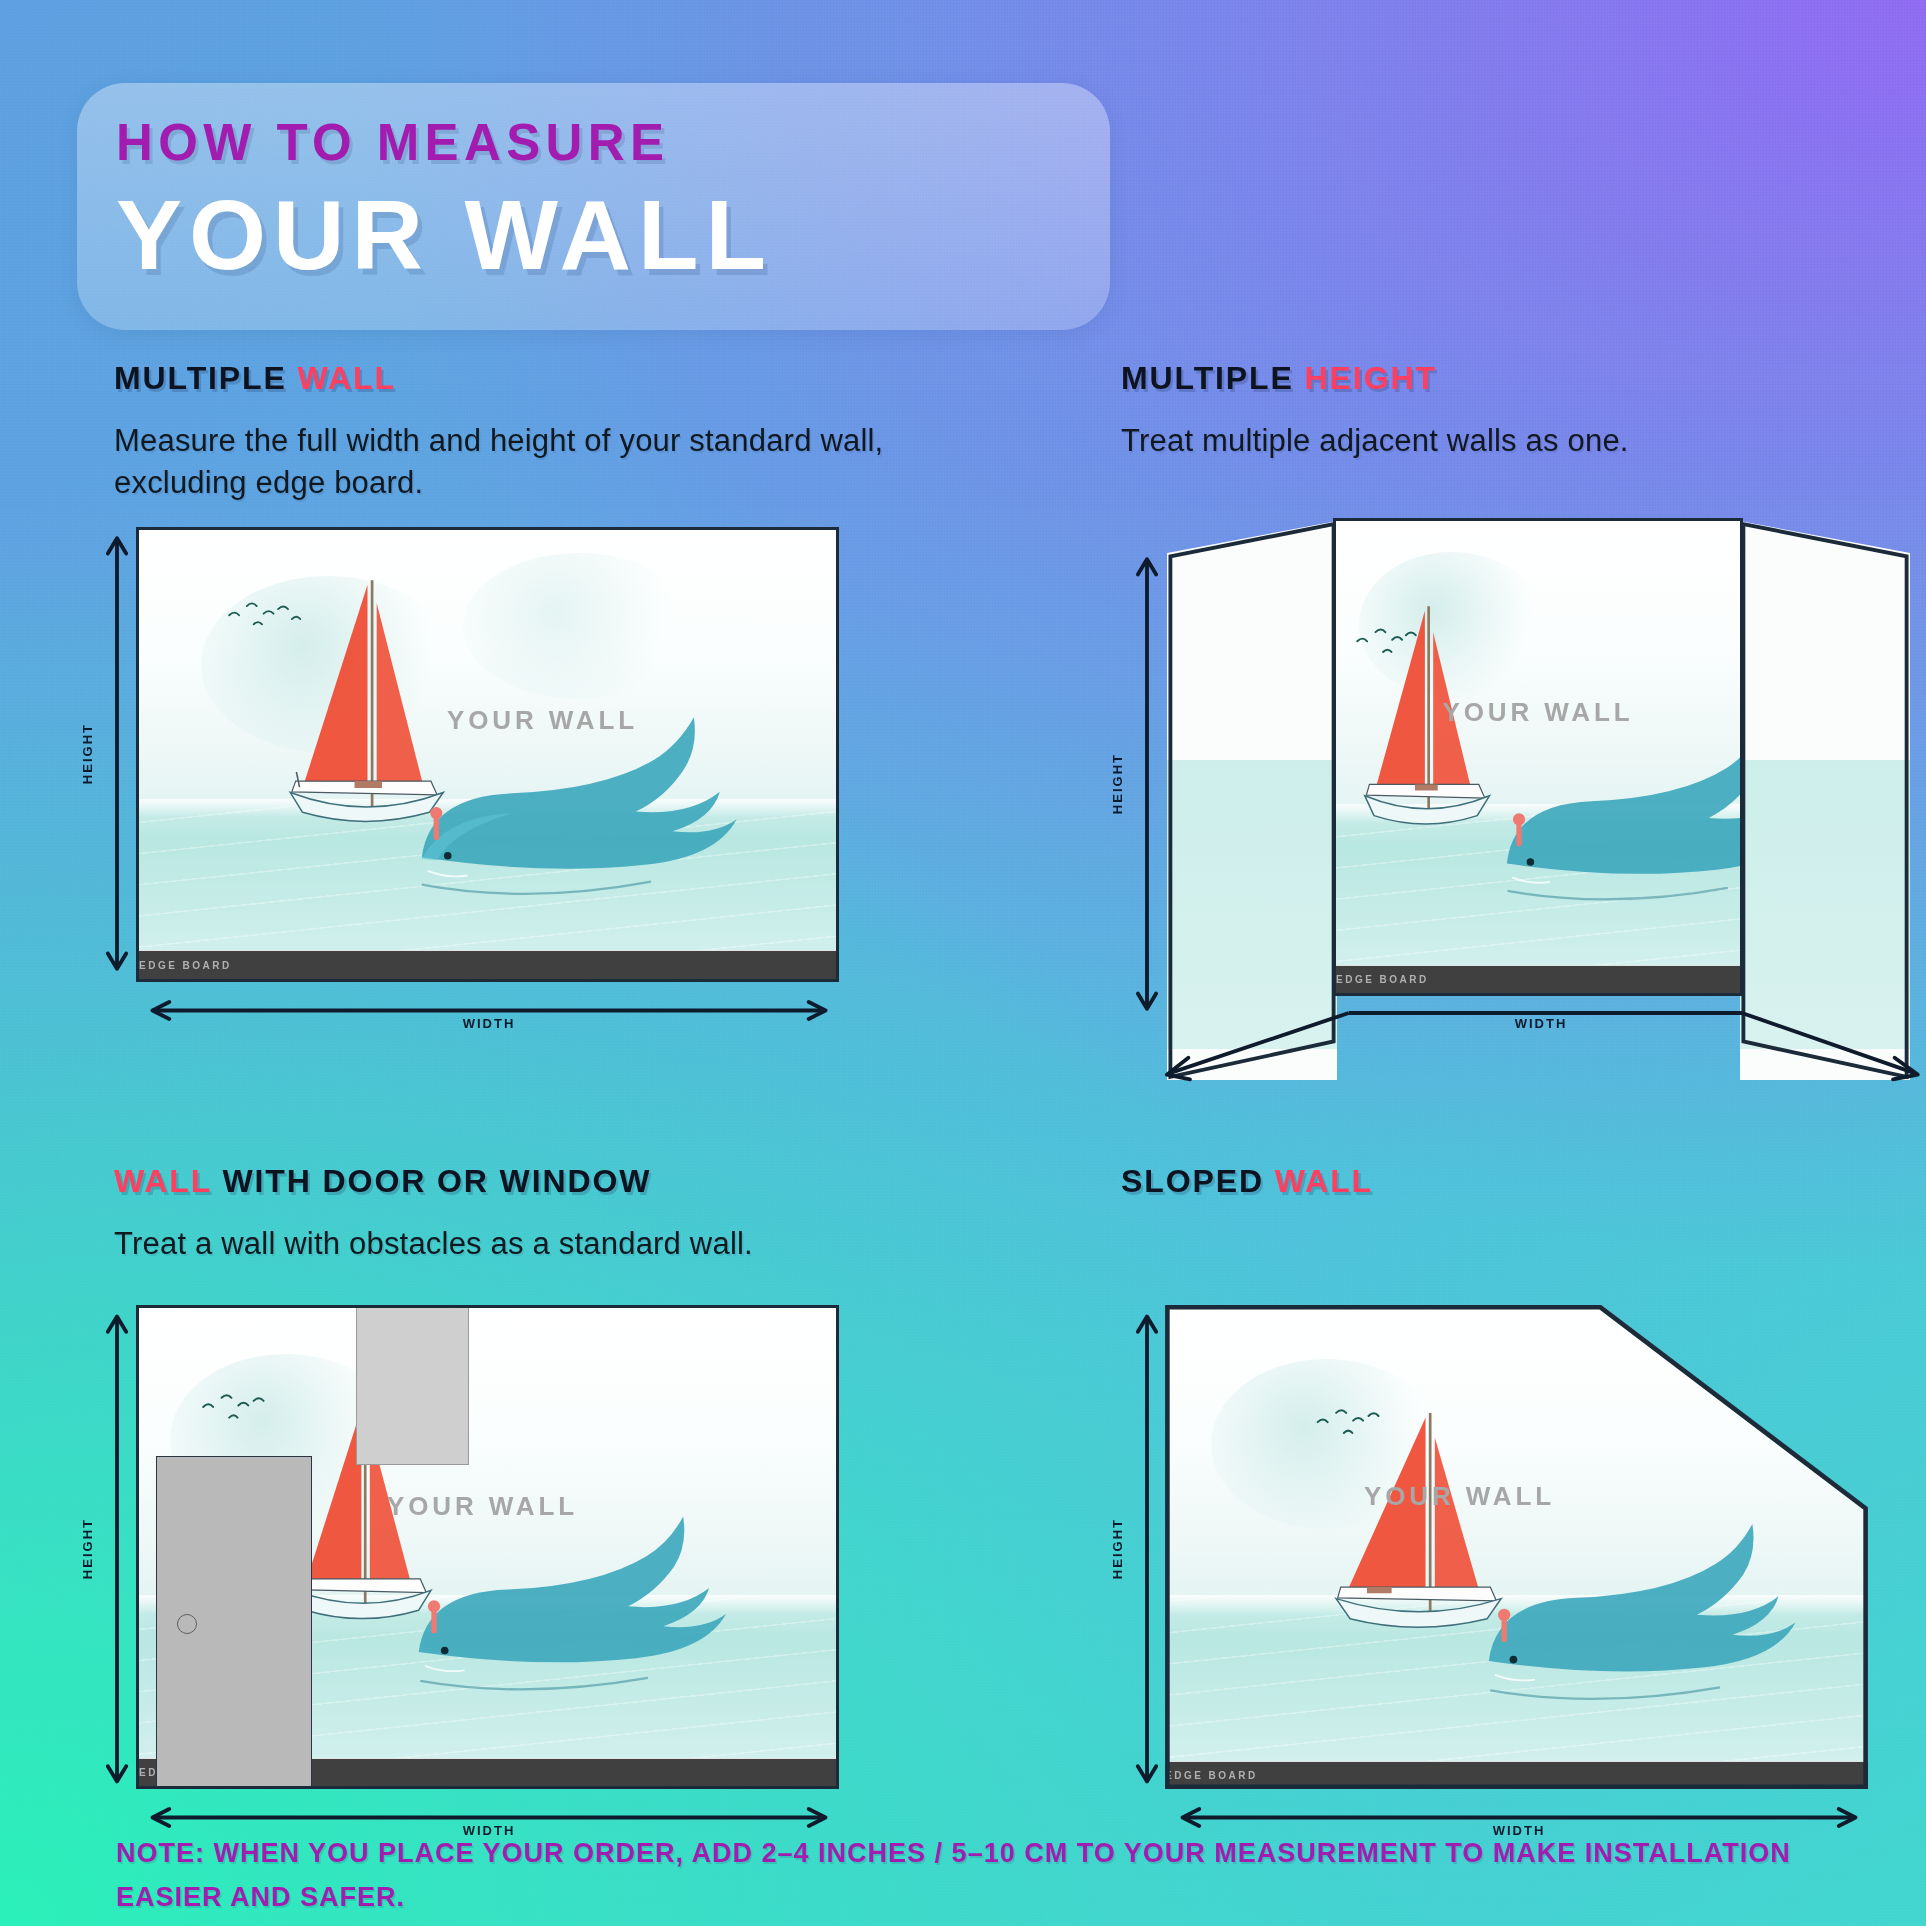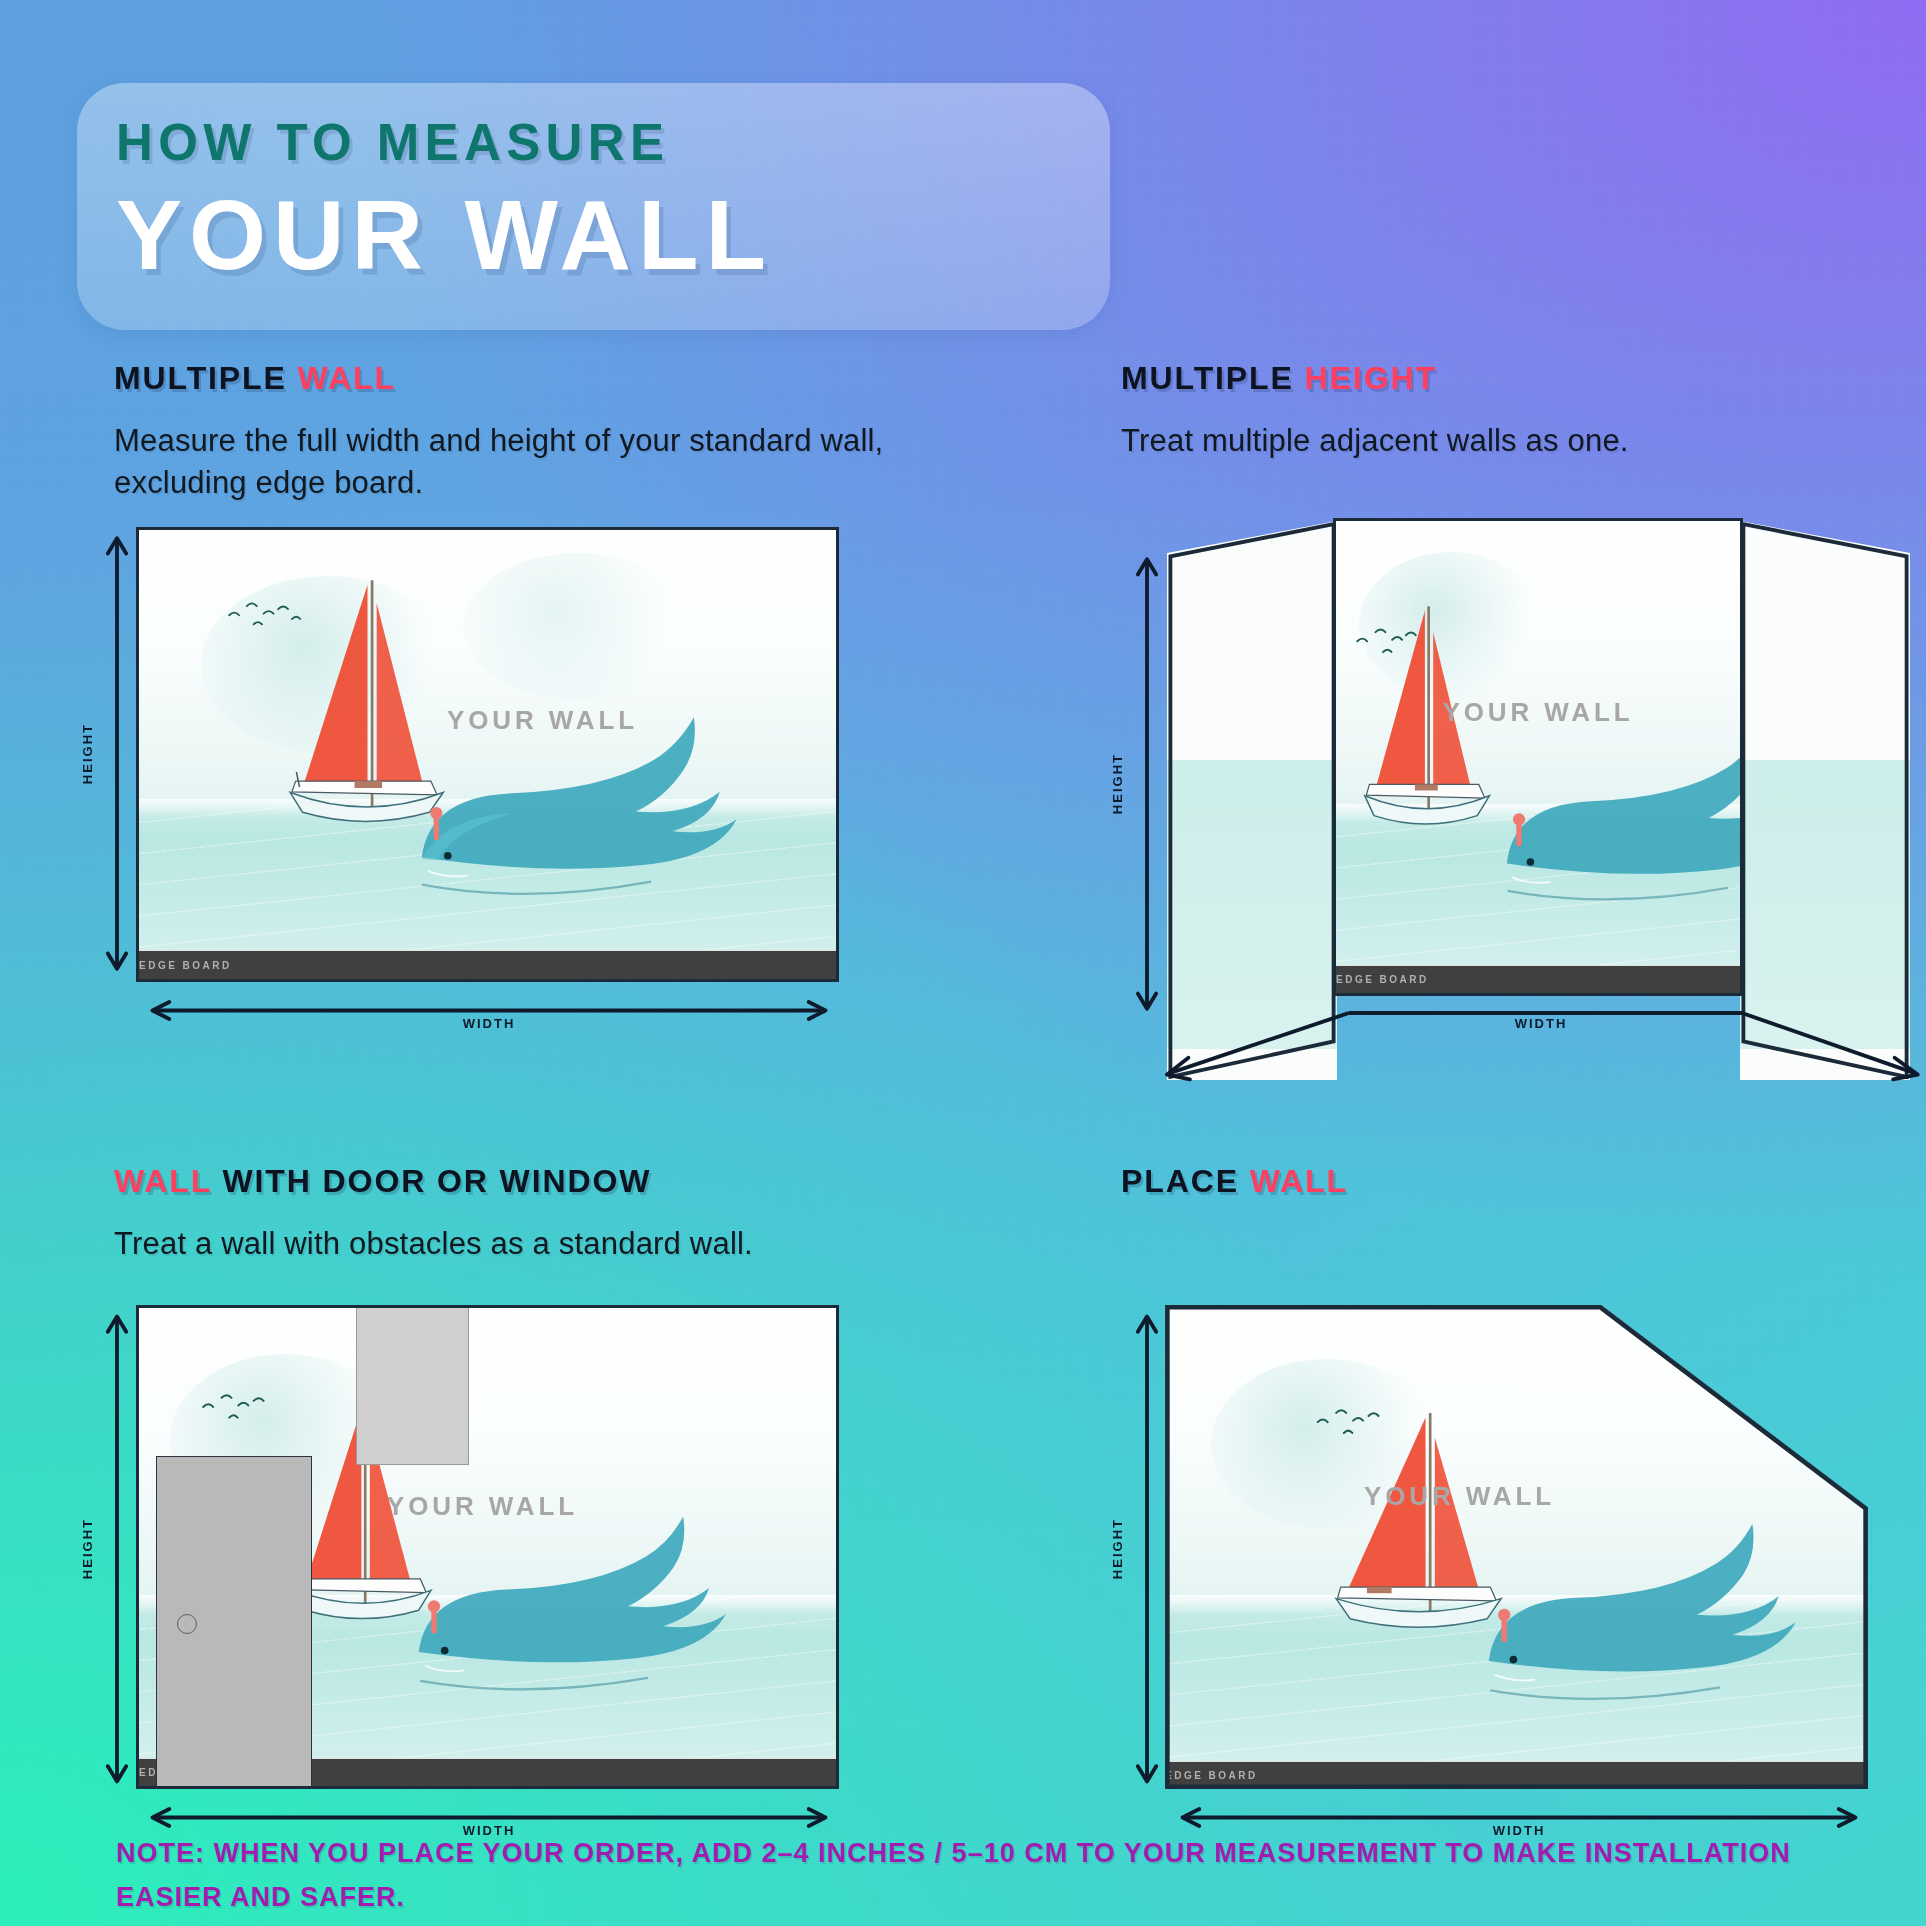--- a/index.html
+++ b/index.html
@@ -24,21 +24,21 @@
 
   
   .header-badge{
     position:absolute; left:77px; top:83px; width:1033px; height:247px;
     background:linear-gradient(180deg, rgba(255,255,255,.34) 0%, rgba(255,255,255,.22) 100%);
     border-radius:48px;
     box-shadow:0 4.6px 20px rgba(30,60,120,.10);
   }
   .header-inner{ position:absolute; left:116px; top:117px; }
   .h-kicker{
-    font-size:51px; font-weight:900; letter-spacing:5.4px; color:#0f766e;
+    font-size:51px; font-weight:900; letter-spacing:5.4px; color:#a21caf;
     text-shadow:3.1px 3.9px 0 rgba(40,60,110,.16);
     font-stretch:condensed; line-height:1;
   }
   .h-title{
     margin-top:17px;
     font-size:99px; font-weight:900; letter-spacing:7px; color:#ffffff;
     text-shadow:4.6px 6.2px 0 rgba(40,70,130,.18);
     line-height:1;
   }
 
@@ -358,21 +358,21 @@
     <svg width="686" height="23" viewBox="0 0 890 30">
       <line x1="12" y1="15" x2="878" y2="15" stroke="#0e1b2c" stroke-width="5"></line>
       <polyline points="28,4 6,15 28,26" fill="none" stroke="#0e1b2c" stroke-width="5" stroke-linecap="round" stroke-linejoin="round"></polyline>
       <polyline points="862,4 884,15 862,26" fill="none" stroke="#0e1b2c" stroke-width="5" stroke-linecap="round" stroke-linejoin="round"></polyline>
     </svg>
     <div class="lbl">WIDTH</div>
   </div>
 
   <div class="quad" style="left:1121px; top:1165px; width:832px;">
     <div class="q-title">
-      <span>PLACE</span>
+      <span>SLOPED</span>
       <span class="red">WALL</span>
     </div>
   </div>
 
   <div class="dim-v" style="left:1110px; top:1310px; height:478px;">
     <div class="lbl">HEIGHT</div>
     <svg width="26" height="478" viewBox="0 0 34 620">
       <line x1="17" y1="10" x2="17" y2="610" stroke="#0e1b2c" stroke-width="5"></line>
       <polyline points="5,26 17,6 29,26" fill="none" stroke="#0e1b2c" stroke-width="5" stroke-linecap="round" stroke-linejoin="round"></polyline>
       <polyline points="5,594 17,614 29,594" fill="none" stroke="#0e1b2c" stroke-width="5" stroke-linecap="round" stroke-linejoin="round"></polyline>

